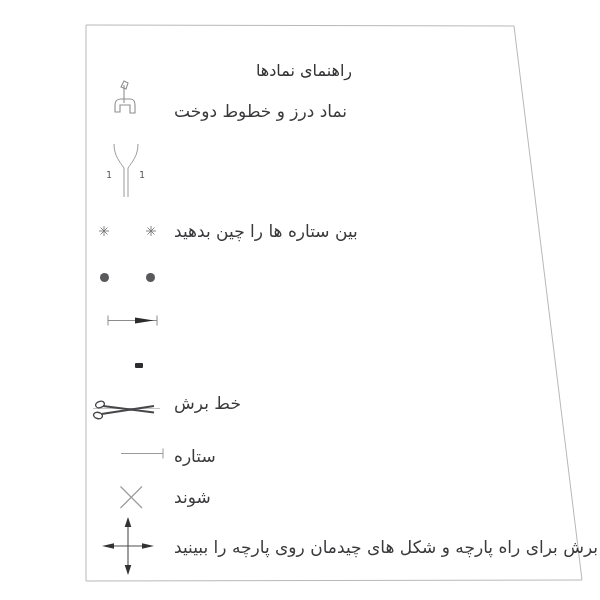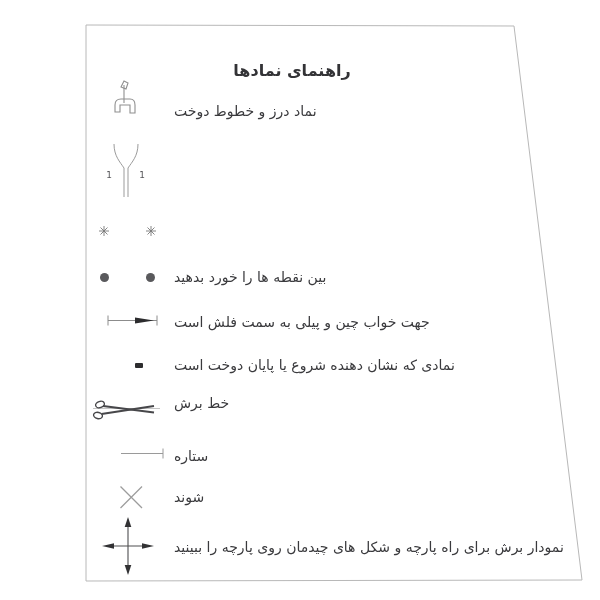--- a/index.html
+++ b/index.html
@@ -2,25 +2,25 @@
 <html lang="fa"><head>
 <meta charset="utf-8">
 <style>
   html,body{margin:0;padding:0;background:#ffffff;}
   #stage{
     position:relative;width:600px;height:600px;background:#ffffff;overflow:hidden;
     font-family:"DejaVu Sans",sans-serif;
   }
   #frame-svg{position:absolute;left:0;top:0;width:600px;height:600px;}
   .title{
-    position:absolute;left:292px;top:61px;transform:translateX(-50%);
-    font-size:16px;font-weight:bold;color:#333336;white-space:nowrap;direction:rtl;
+    position:absolute;left:304px;top:61px;transform:translateX(-50%);
+    font-size:16px;font-weight:normal;color:#333336;white-space:nowrap;direction:rtl;
   }
   .lbl{
-    position:absolute;left:174px;font-size:14px;color:#3a3a3d;white-space:nowrap;
+    position:absolute;left:174px;font-size:17px;color:#3a3a3d;white-space:nowrap;
     direction:rtl;line-height:14px;
   }
   .r1{top:104px}.r2{top:161px}.r3{top:224px}.r4{top:270px}.r5{top:315px}
   .r6{top:358px}.r7{top:396px}.r8{top:449px}.r9{top:490px}.r10{top:540px}
   .icon{position:absolute;}
   #icon-foot{left:106px;top:78px;}
   #icon-fork{left:100px;top:140px;}
   #icon-star1{left:98px;top:225px;}
   #icon-star2{left:145px;top:225px;}
   .dot{position:absolute;width:9px;height:9px;border-radius:50%;background:#59595c;top:273px;}
@@ -73,35 +73,33 @@
     </g>
   </svg>
   <svg id="icon-star2" class="icon" width="12" height="12" viewBox="0 0 12 12">
     <g stroke="#787878" stroke-width="0.9">
       <line x1="6" y1="1" x2="6" y2="11"></line>
         <line x1="1" y1="6" x2="11" y2="6"></line>
       <line x1="2.5" y1="2.5" x2="9.5" y2="9.5"></line>
         <line x1="9.5" y1="2.5" x2="2.5" y2="9.5"></line>
     </g>
   </svg>
+  <div class="lbl r3" dir="rtl">بین ستاره ها را چین بدهید</div>
 
   <div id="dot1" class="dot"></div>
   <div id="dot2" class="dot"></div>
-  <div class="lbl r4" dir="rtl">بین نقطه ها را خورد بدهید</div>
 
   <svg id="icon-arrow" class="icon" width="56" height="14" viewBox="0 0 56 14">
     <line x1="3" y1="1.5" x2="3" y2="11.5" stroke="#8c8c8c" stroke-width="1"></line>
     <line x1="3" y1="6.5" x2="52" y2="6.5" stroke="#8c8c8c" stroke-width="1"></line>
     <polygon points="30,3.4 49,6.5 30,9.6" fill="#2c2c2e"></polygon>
     <line x1="52" y1="1.5" x2="52" y2="11.5" stroke="#8c8c8c" stroke-width="1"></line>
   </svg>
-  <div class="lbl r5" dir="rtl">جهت خواب چین و پیلی به سمت فلش است</div>
 
   <div id="icon-square"></div>
-  <div class="lbl r6" dir="rtl">نمادی که نشان دهنده شروع یا پایان دوخت است</div>
 
   <svg id="icon-scissors" class="icon" width="74" height="26" viewBox="0 0 74 26">
     <line x1="3" y1="10.5" x2="70" y2="10.5" stroke="#b5b5b5" stroke-width="0.8"></line>
     <ellipse cx="10" cy="6.5" rx="4.5" ry="3.1" fill="none" stroke="#47474a" stroke-width="1.4" transform="rotate(-18 10 6.5)"></ellipse>
     <ellipse cx="8" cy="17.5" rx="4.5" ry="3.1" fill="none" stroke="#47474a" stroke-width="1.4" transform="rotate(14 8 17.5)"></ellipse>
     <line x1="13" y1="8" x2="64" y2="14.5" stroke="#47474a" stroke-width="2.1"></line>
     <line x1="11.5" y1="16" x2="64" y2="8" stroke="#47474a" stroke-width="2.1"></line>
   </svg>
   <div class="lbl r7" dir="rtl">خط برش</div>
 

